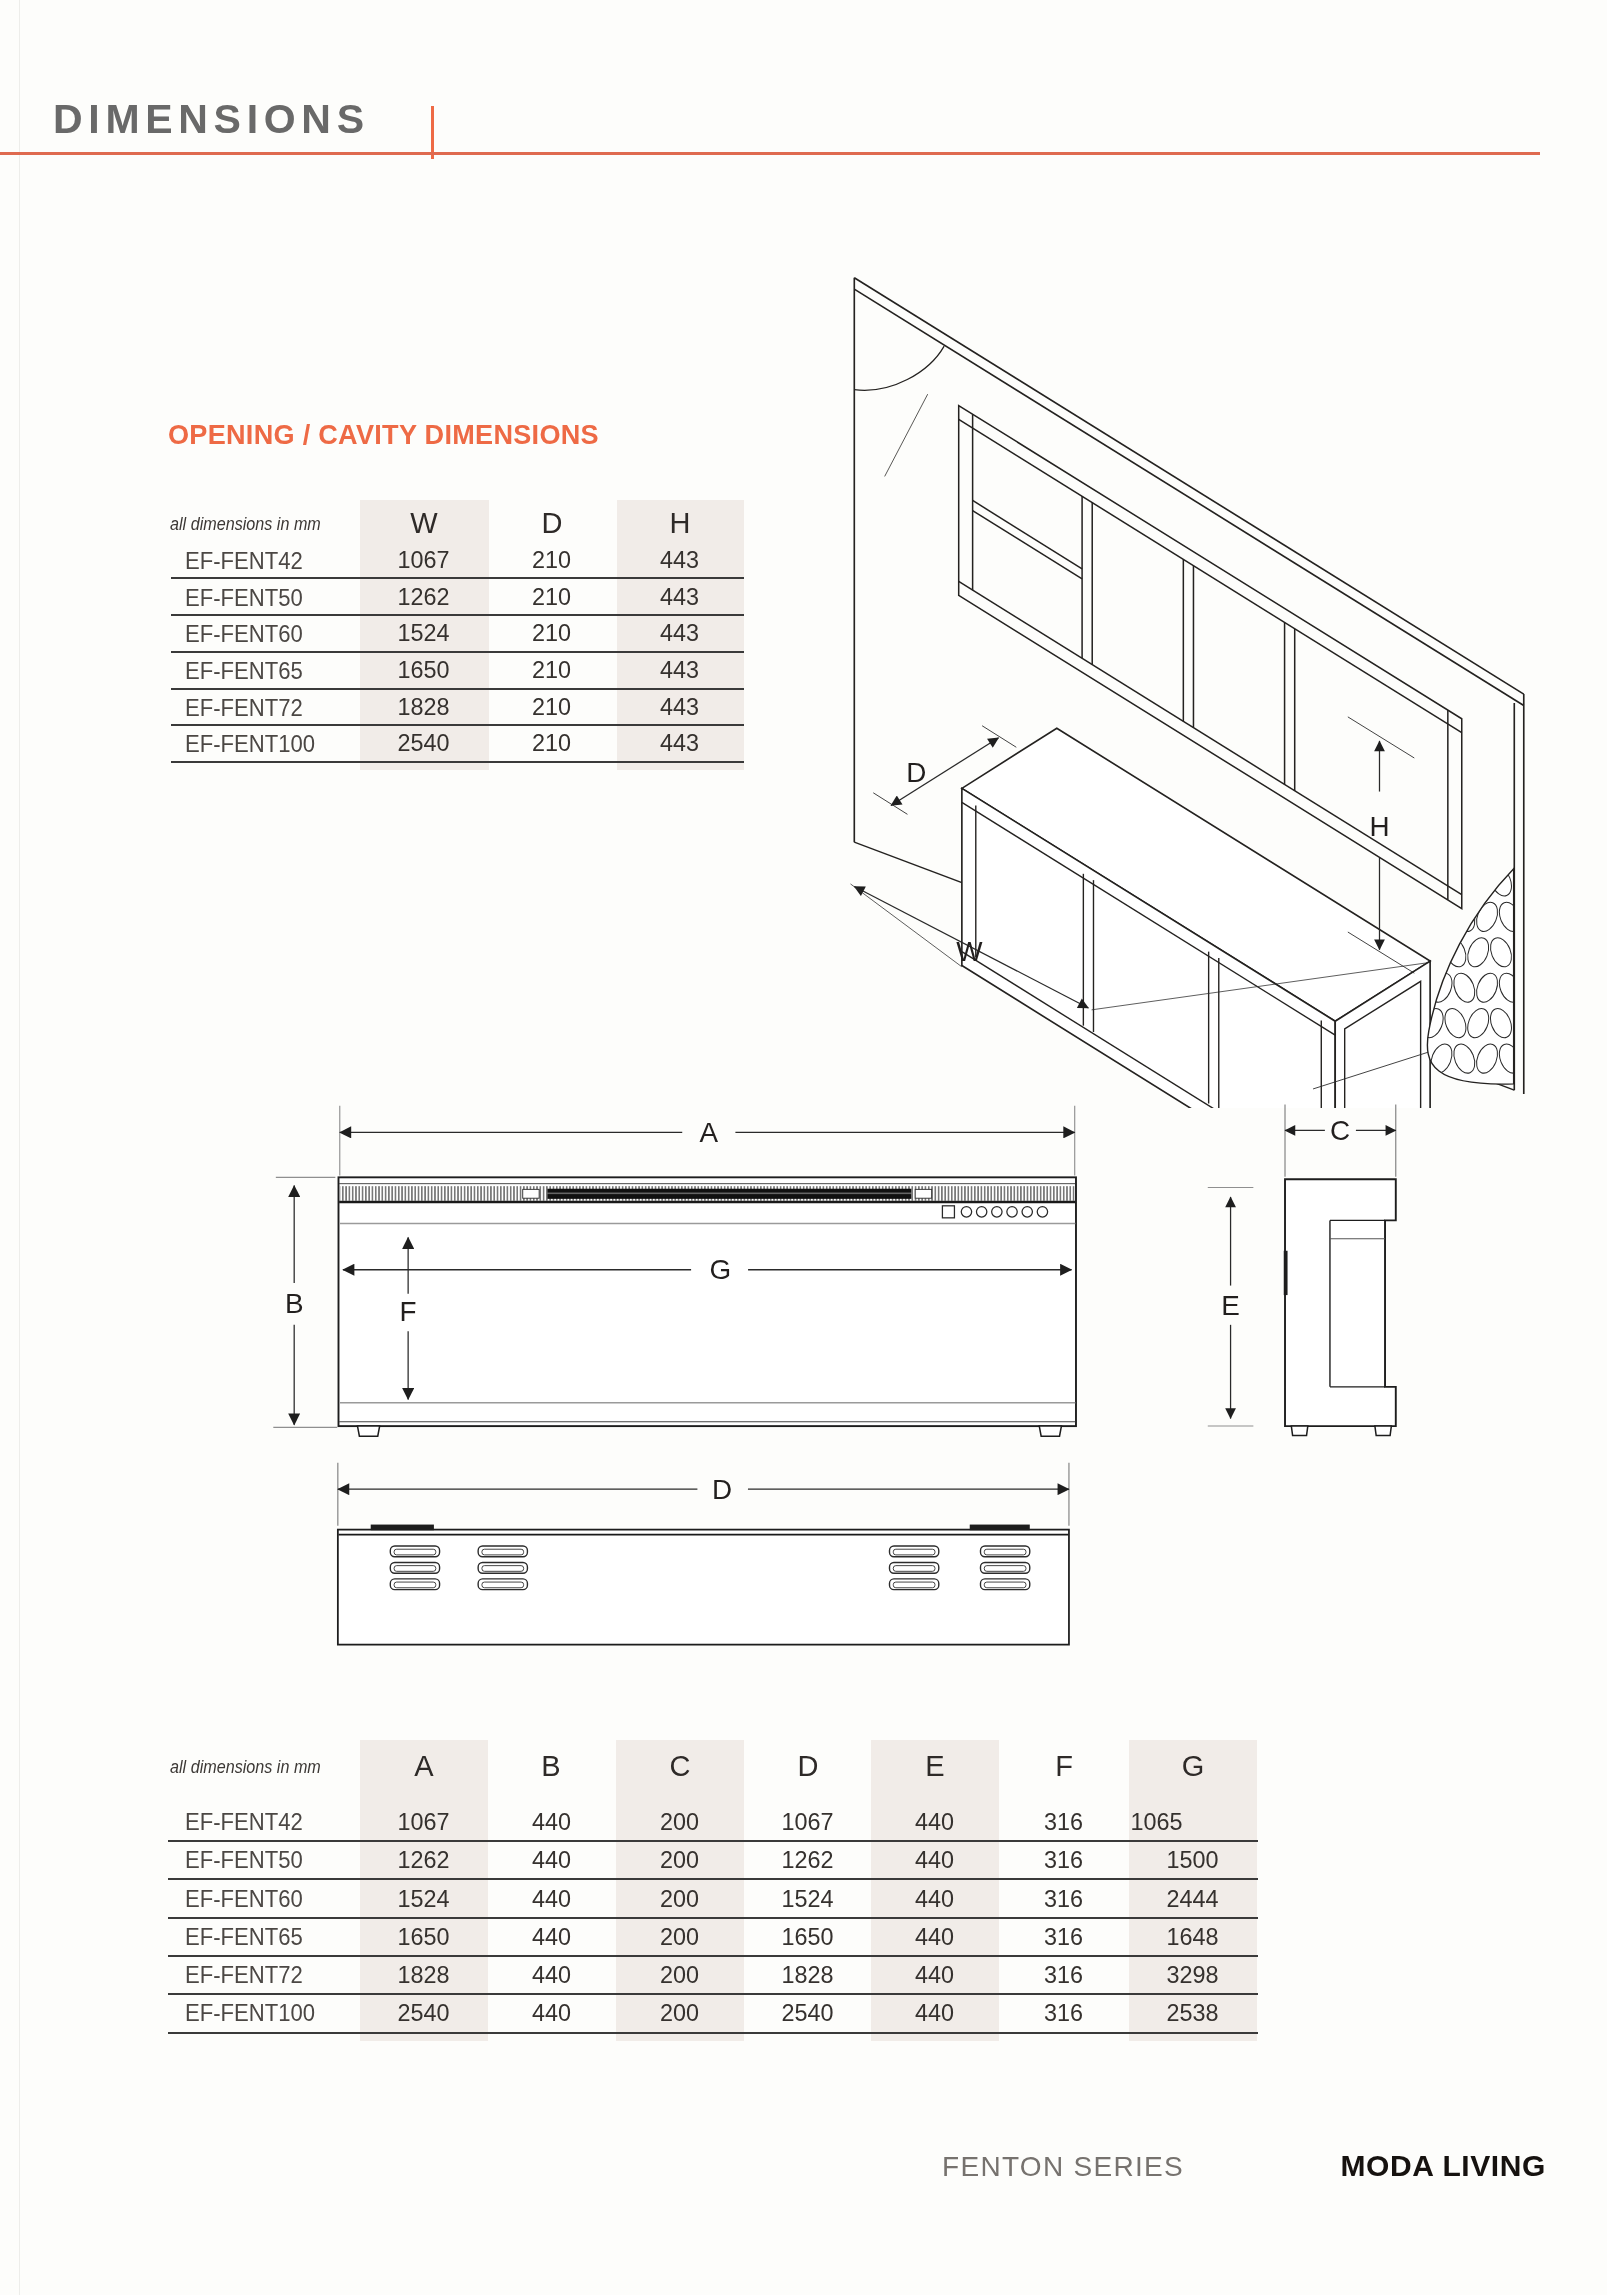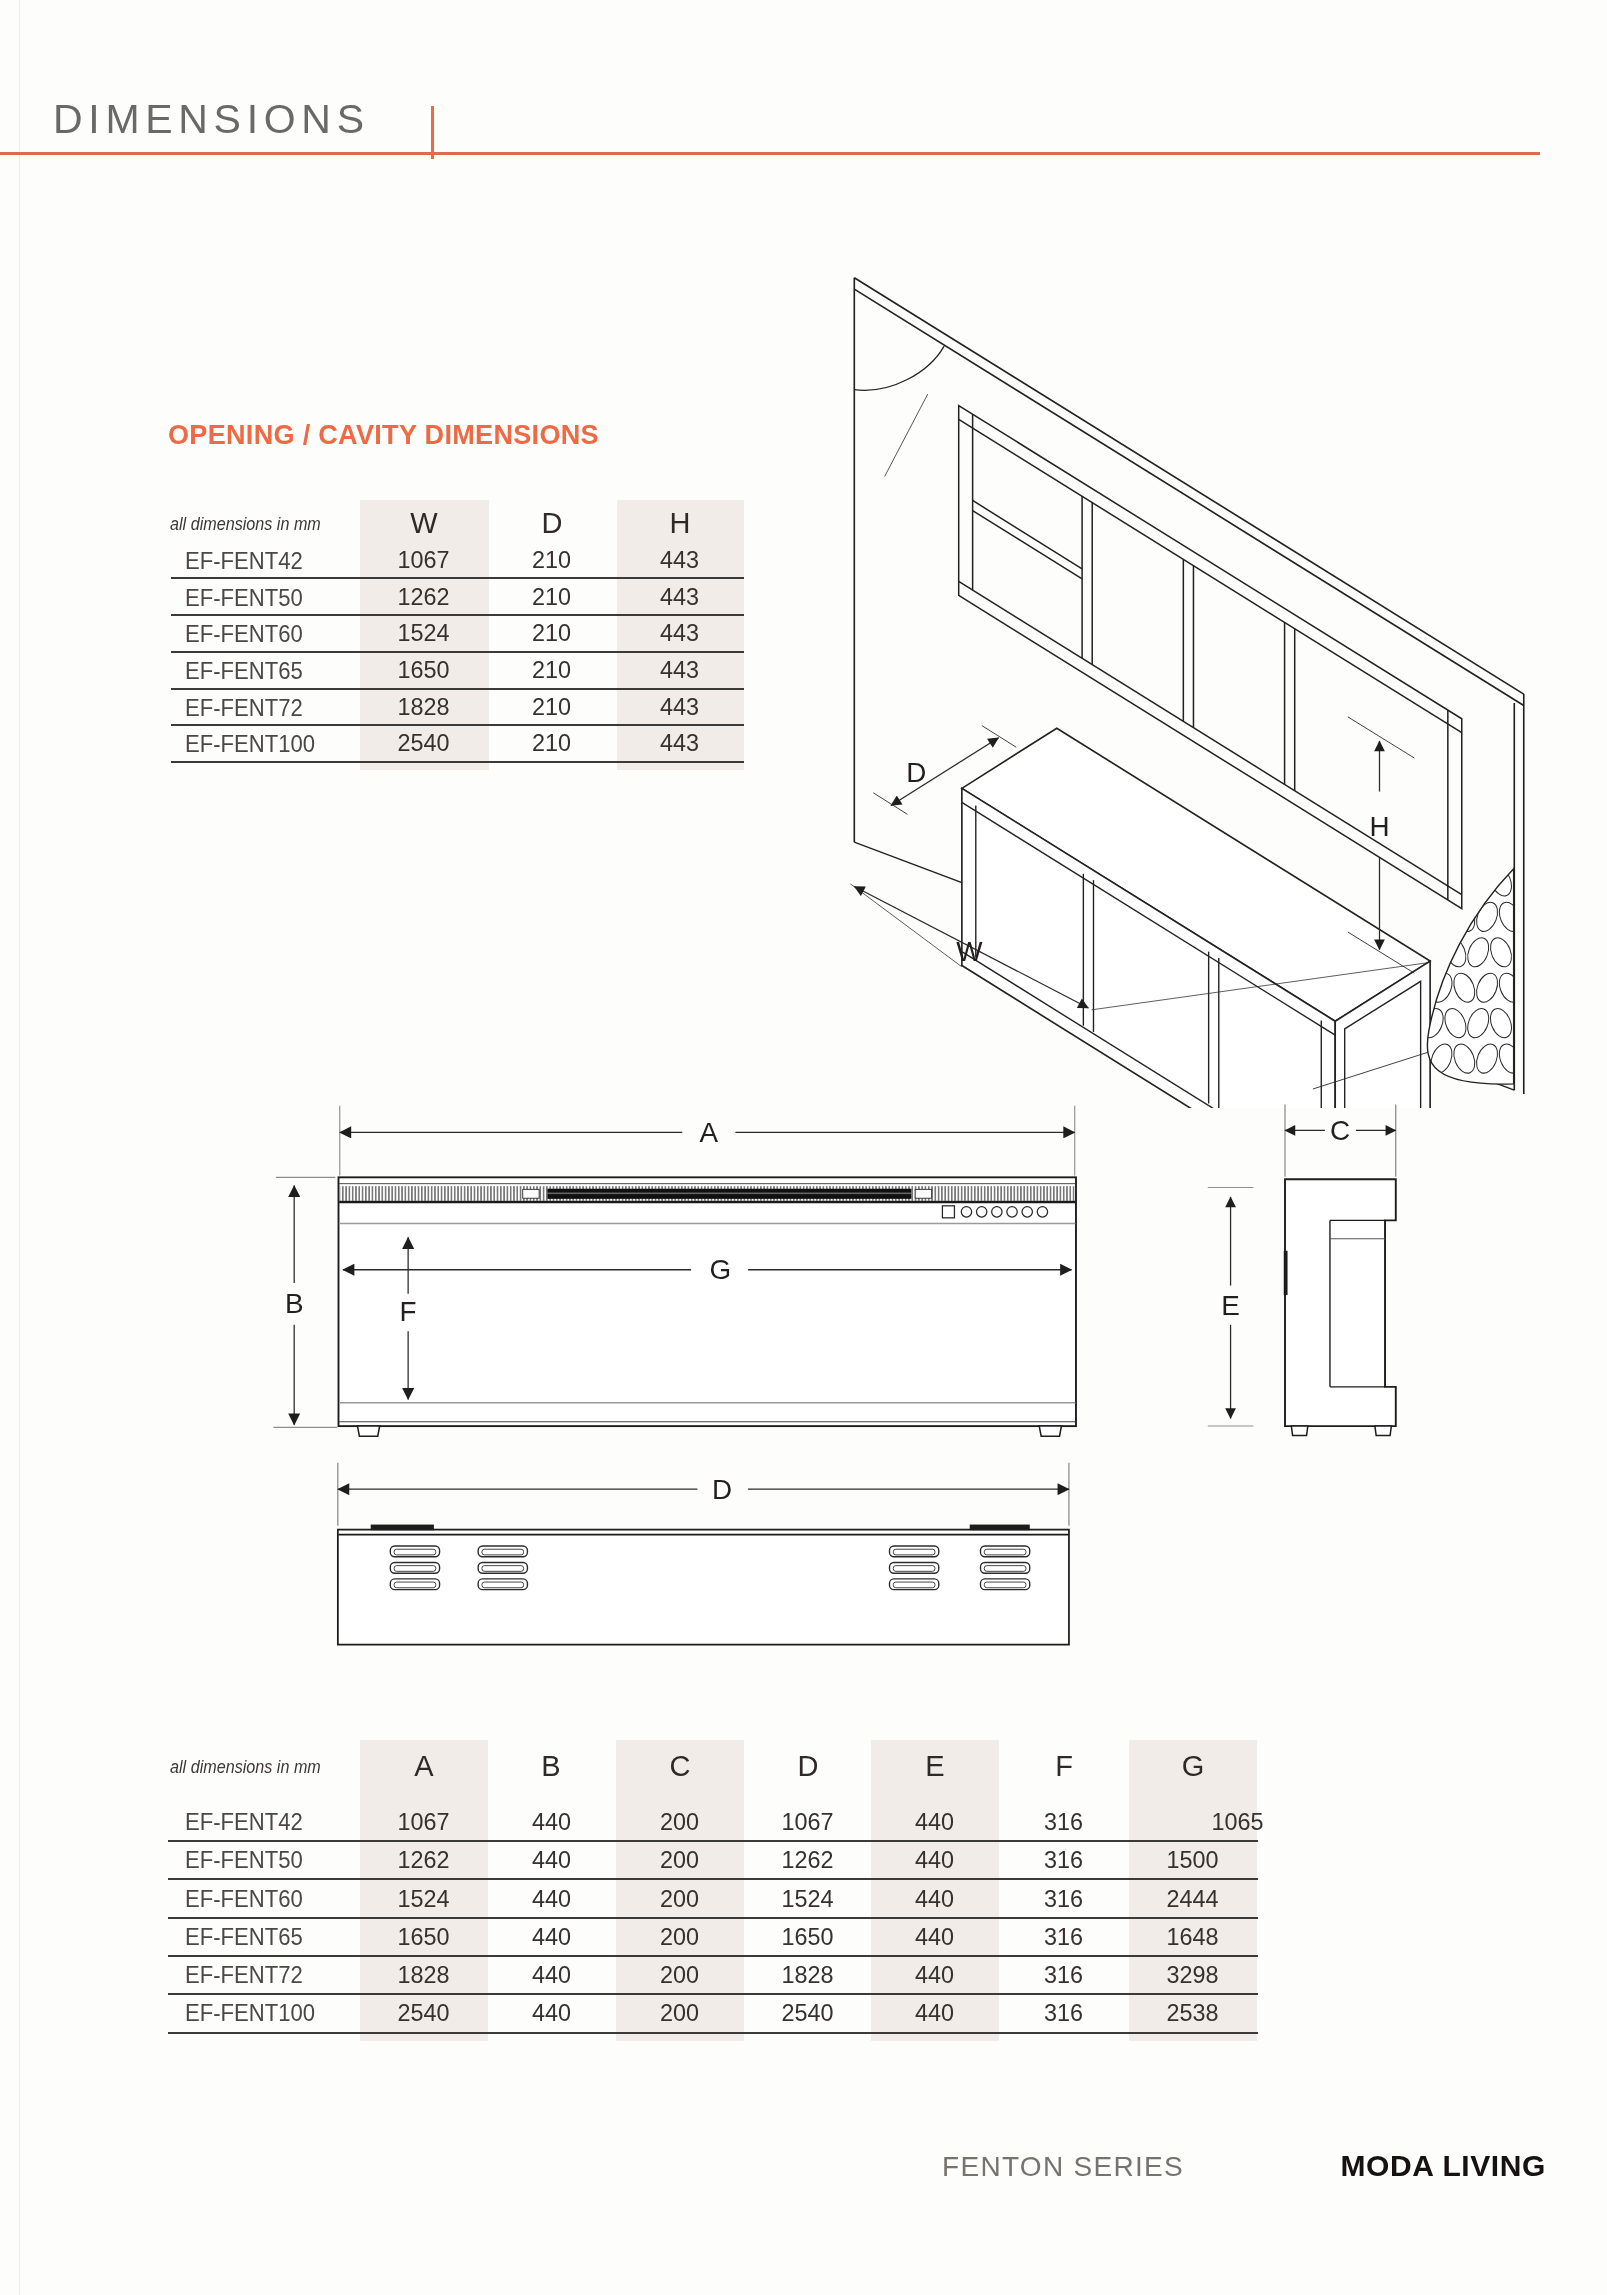--- a/index.html
+++ b/index.html
@@ -1,19 +1,19 @@
 <!DOCTYPE html>
 <html style="--accent: #ee6a45; --rule: #df6a4f; --shade: #f1ece8;font-size:10px"><head>
 <meta charset="utf-8">
 <style>
   html,body{margin:0;padding:0;background:#ffffff;}
   #page{position:relative;width:1608px;height:2295px;background:#fdfdfb;overflow:hidden;
         font-family:"Liberation Sans", sans-serif;color:#35312e;}
   .abs{position:absolute;}
-  #page-title{left:53px;top:96px;font-size:41px;letter-spacing:5.7px;color:#696969;font-weight:400;}
+  #page-title{left:53px;top:96px;font-size:41px;letter-spacing:5.7px;color:#696969;font-weight:700;}
   #title-pipe{left:431px;top:106px;width:3.2px;height:53px;background:var(--accent,#ee6a45);}
   #title-rule{left:0;top:152px;width:1540px;height:3.2px;background:var(--rule,#df6a4f);}
   #left-edge-line{left:19px;top:0;width:1.3px;height:2295px;background:#ededea;}
   #section-heading{left:168px;top:418px;font-size:28.5px;font-weight:700;color:var(--accent,#ee6a45);
        transform:scaleX(.95);transform-origin:left center;white-space:nowrap;letter-spacing:0.3px;}
   .tbl-note{font-style:italic;font-size:19px;color:#3c3835;transform:scaleX(.85);transform-origin:left center;white-space:nowrap;}
   .col-head{font-size:29px;font-weight:400;color:#2e2a28;text-align:center;}
   .row-label{font-size:24px;color:#4b4744;transform:scaleX(.92);transform-origin:left center;white-space:nowrap;}
   .cell-val{font-size:23.4px;color:#35312e;text-align:center;}
   .shade{background:var(--shade,#f1ece8);}
@@ -86,21 +86,21 @@
       <div class="abs col-head" style="left: 878px; top: 1746px; width: 114px; height: 41px; line-height: 41px;">E</div>
       <div class="abs col-head" style="left: 1007px; top: 1746px; width: 114px; height: 41px; line-height: 41px;">F</div>
       <div class="abs col-head" style="left: 1136px; top: 1746px; width: 114px; height: 41px; line-height: 41px;">G</div>
       <div class="abs row-label" style="left: 185px; top: 1803px; height: 38px; line-height: 38px;">EF-FENT42</div>
       <div class="abs cell-val" style="left: 354px; top: 1803px; width: 139px; height: 38px; line-height: 38px;">1067</div>
       <div class="abs cell-val" style="left: 482px; top: 1803px; width: 139px; height: 38px; line-height: 38px;">440</div>
       <div class="abs cell-val" style="left: 610px; top: 1803px; width: 139px; height: 38px; line-height: 38px;">200</div>
       <div class="abs cell-val" style="left: 738px; top: 1803px; width: 139px; height: 38px; line-height: 38px;">1067</div>
       <div class="abs cell-val" style="left: 865px; top: 1803px; width: 139px; height: 38px; line-height: 38px;">440</div>
       <div class="abs cell-val" style="left: 994px; top: 1803px; width: 139px; height: 38px; line-height: 38px;">316</div>
-      <div class="abs cell-val" style="left: 1168px; top: 1803px; width: 139px; height: 38px; line-height: 38px;">1065</div>
+      <div class="abs cell-val" style="left: 1087px; top: 1803px; width: 139px; height: 38px; line-height: 38px;">1065</div>
       <div class="abs sep" style="left: 168px; top: 1840px; width: 1090px; height: 2.2px;"></div>
       <div class="abs row-label" style="left: 185px; top: 1841px; height: 38px; line-height: 38px;">EF-FENT50</div>
       <div class="abs cell-val" style="left: 354px; top: 1841px; width: 139px; height: 38px; line-height: 38px;">1262</div>
       <div class="abs cell-val" style="left: 482px; top: 1841px; width: 139px; height: 38px; line-height: 38px;">440</div>
       <div class="abs cell-val" style="left: 610px; top: 1841px; width: 139px; height: 38px; line-height: 38px;">200</div>
       <div class="abs cell-val" style="left: 738px; top: 1841px; width: 139px; height: 38px; line-height: 38px;">1262</div>
       <div class="abs cell-val" style="left: 865px; top: 1841px; width: 139px; height: 38px; line-height: 38px;">440</div>
       <div class="abs cell-val" style="left: 994px; top: 1841px; width: 139px; height: 38px; line-height: 38px;">316</div>
       <div class="abs cell-val" style="left: 1123px; top: 1841px; width: 139px; height: 38px; line-height: 38px;">1500</div>
       <div class="abs sep" style="left: 168px; top: 1878px; width: 1090px; height: 2.2px;"></div>

